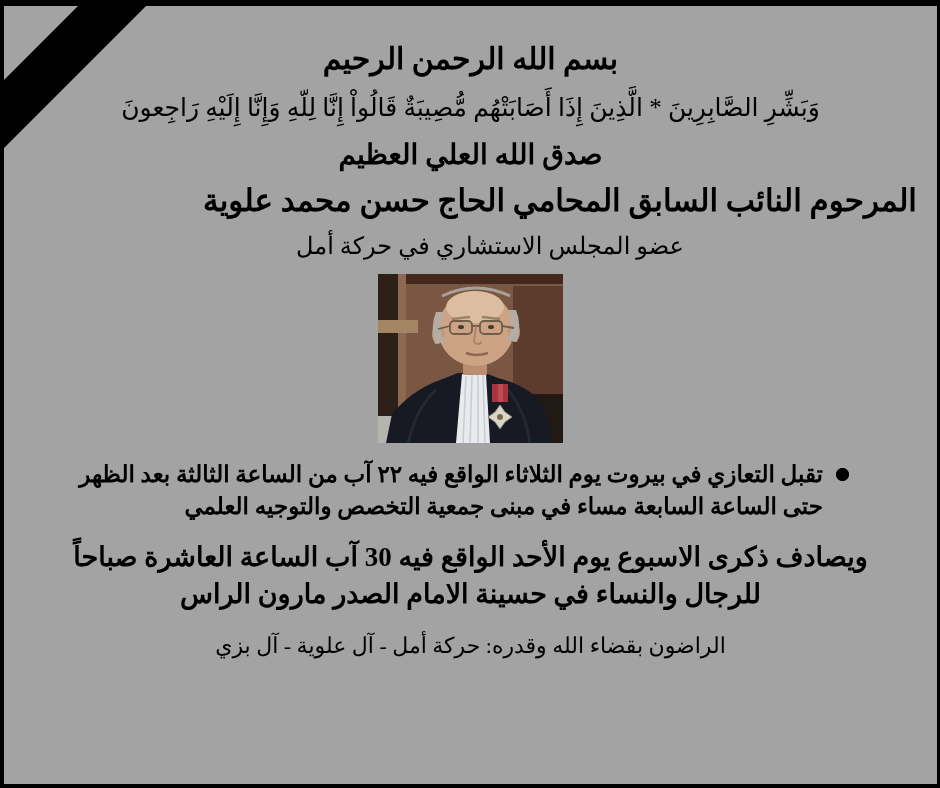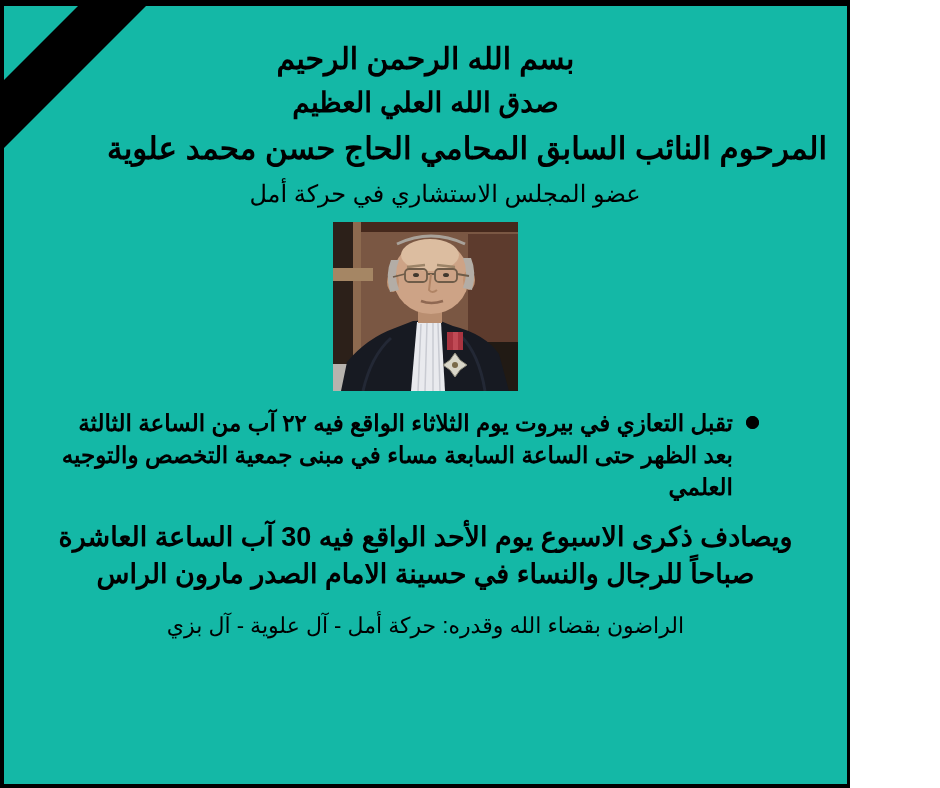--- a/index.html
+++ b/index.html
@@ -1,21 +1,21 @@
 <!DOCTYPE html>
 <html lang="ar"><head>
 <meta charset="utf-8">
 <style>
   html,body{margin:0;padding:0;background:#ffffff;}
   body{width:940px;height:788px;overflow:hidden;}
   .page{
-    position:relative;box-sizing:border-box;width:850px;height:788px;
-    background:#14b8a6;color:#000;
+    position:relative;box-sizing:border-box;width:940px;height:788px;
+    background:#a3a3a3;color:#000;
     border:solid #000;border-width:6px 3px 4px 4px;
-    font-family:Liberation Sans, sans-serif;
+    font-family:Liberation Serif, serif;
     overflow:hidden;
   }
   .ribbon{position:absolute;top:0;left:0;width:150px;height:150px;pointer-events:none;}
   .content{direction:rtl;text-align:center;padding-top:34px;}
   .basmala{font-size:30px;font-weight:bold;line-height:38px;margin:0;}
   .verse{font-size:25px;font-weight:normal;line-height:44px;margin:8px 30px 0;}
   .tasdiq{font-size:28px;font-weight:bold;line-height:38px;margin:6px 0 0;}
   .deceased-title{font-size:31px;font-weight:bold;line-height:42px;margin:6px 20px 0;text-align:right;}
   .deceased-role{font-size:24px;font-weight:normal;line-height:32px;margin:8px 0 0;padding-left:39px;}
   .portrait-wrap{margin:12px 0 0;line-height:0;}
@@ -41,20 +41,21 @@
 <div class="page">
 
   <svg class="ribbon" viewBox="0 0 150 150" aria-hidden="true">
     <polygon points="74,0 142,0 0,142 0,74" fill="#000000"></polygon>
   </svg>
 
   <div class="content">
 
     <p class="basmala">بسم الله الرحمن الرحيم</p>
 
+    <p class="verse">وَبَشِّرِ الصَّابِرِينَ * الَّذِينَ إِذَا أَصَابَتْهُم مُّصِيبَةٌ قَالُواْ إِنَّا لِلّهِ وَإِنَّا إِلَيْهِ رَاجِعونَ</p>
 
     <p class="tasdiq">صدق الله العلي العظيم</p>
 
     <p class="deceased-title">المرحوم النائب السابق المحامي الحاج حسن محمد علوية</p>
 
     <p class="deceased-role">عضو المجلس الاستشاري في حركة أمل</p>
 
     <div class="portrait-wrap">
       
       <svg width="185" height="169" viewBox="0 0 185 169" aria-hidden="true">

